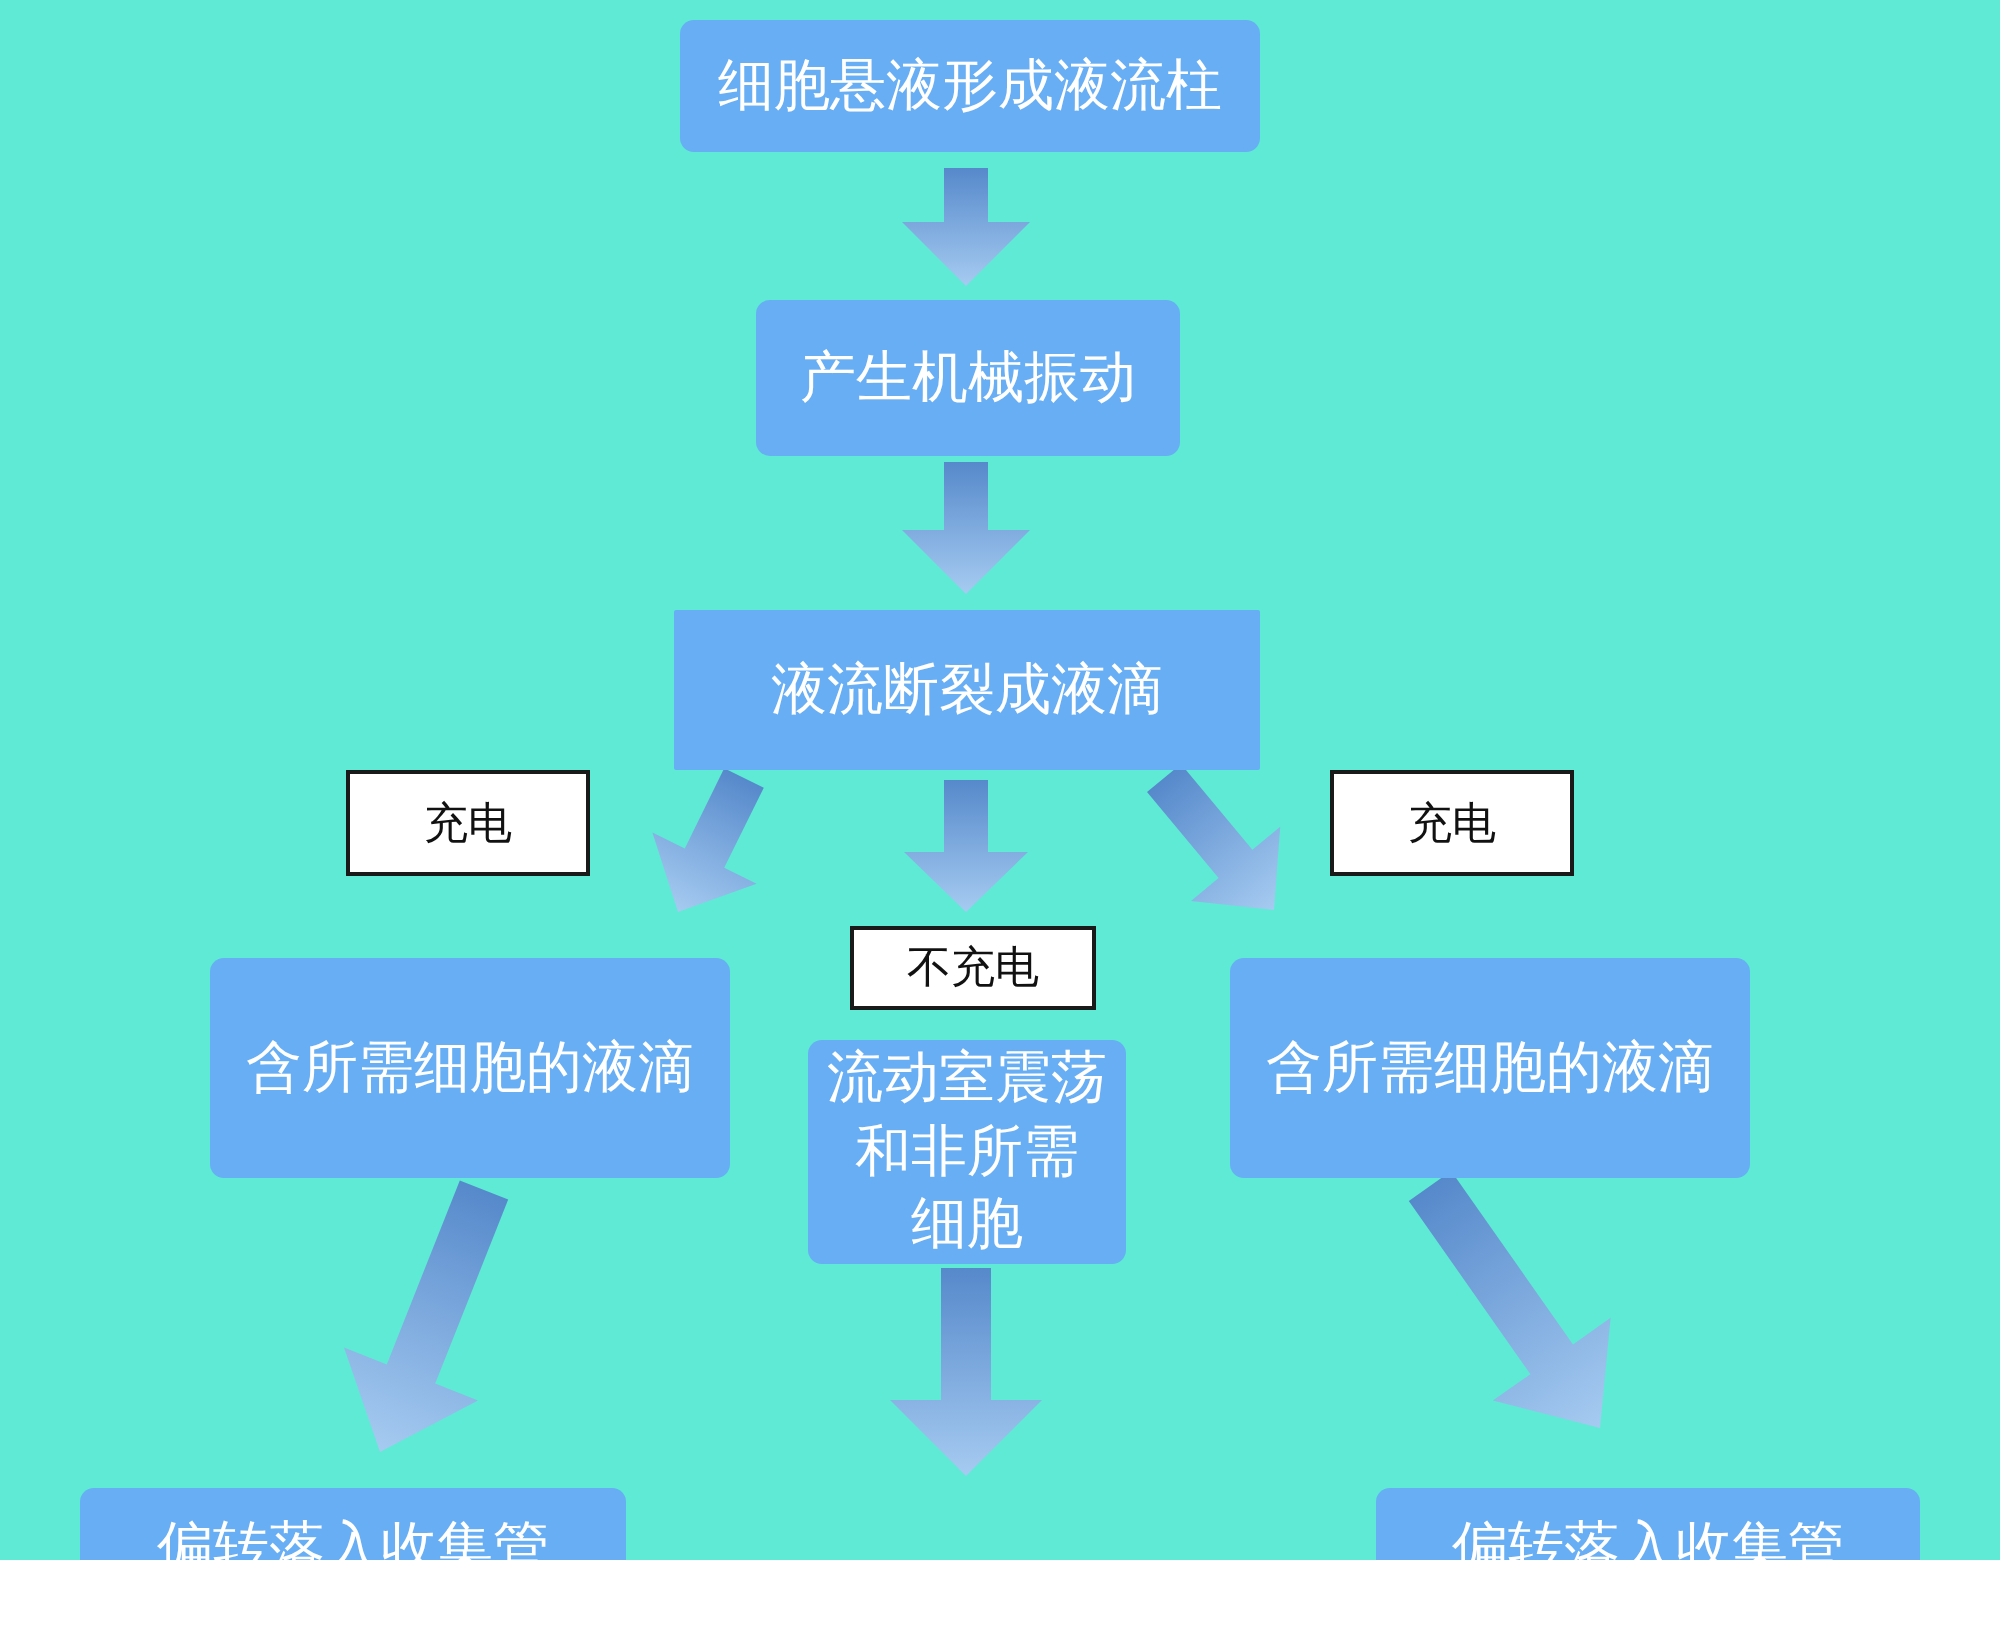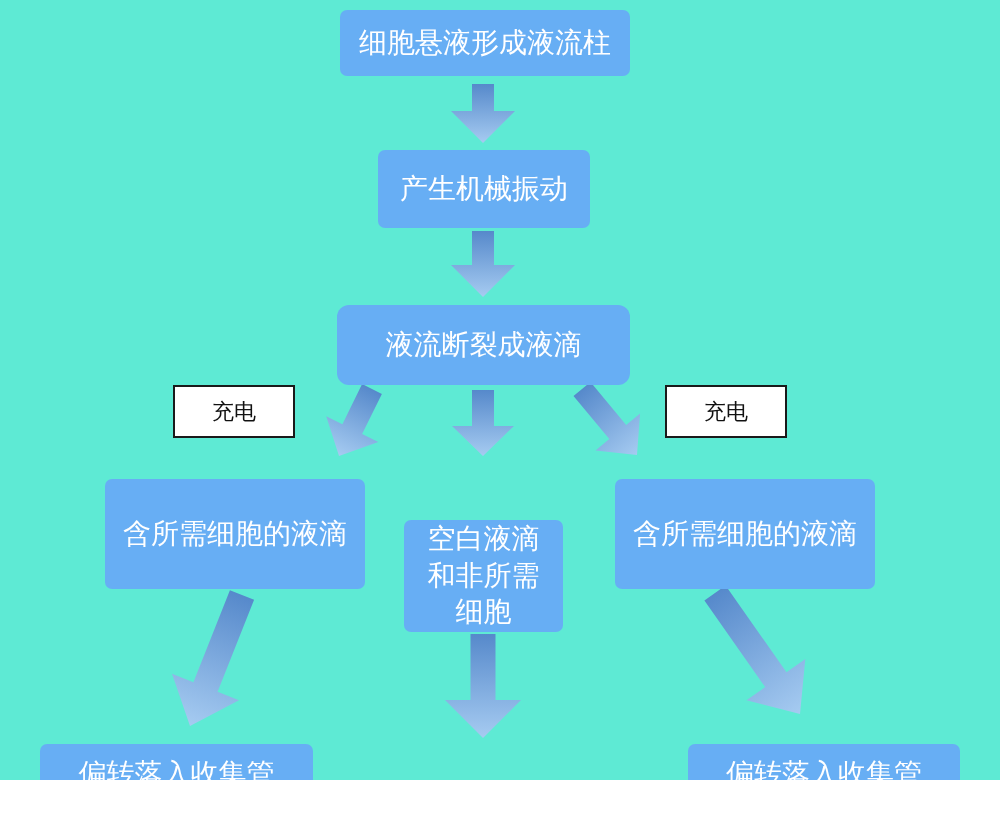--- a/index.html
+++ b/index.html
@@ -9,21 +9,21 @@
   }
   #arrow-layer{position:absolute;left:0;top:0;width:1000px;height:816px;}
   .node{
     position:absolute;background:#67AEF4;color:#ffffff;
     display:flex;align-items:center;justify-content:center;
     text-align:center;border-radius:7px;font-size:28px;
     white-space:pre-line;line-height:1.3;
   }
   .n-cell-suspension{left:340px;top:10px;width:290px;height:66px;}
   .n-flow-chamber{left:378px;top:150px;width:212px;height:78px;}
-  .n-breakup{left:337px;top:305px;width:293px;height:80px;border-radius:12px;}
+  .n-breakup{left:337px;top:305px;width:293px;height:80px;border-radius:1px;}
   .n-left-droplet{left:105px;top:479px;width:260px;height:110px;}
   .n-middle-droplet{left:404px;top:520px;width:159px;height:112px;}
   .n-right-droplet{left:615px;top:479px;width:260px;height:110px;}
   .n-bottom-left{left:40px;top:744px;width:273px;height:61px;}
   .n-waste{left:357px;top:746px;width:248px;height:60px;}
   .n-bottom-right{left:688px;top:744px;width:272px;height:61px;}
   .lbl{
     position:absolute;background:#ffffff;border:2px solid #1a1a1a;
     display:flex;align-items:center;justify-content:center;
     font-size:22px;color:#111111;box-sizing:border-box;
@@ -87,24 +87,25 @@
 
 
   <div class="node n-flow-chamber">产生机械振动</div>
 
   <div class="node n-breakup">液流断裂成液滴</div>
 
   <div class="lbl l-charge-left">充电</div>
 
   <div class="lbl l-charge-right">充电</div>
 
+  <div class="lbl l-no-charge">不充电</div>
 
   <div class="node n-left-droplet">含所需细胞的液滴</div>
 
-  <div class="node n-middle-droplet">空白液滴
+  <div class="node n-middle-droplet">流动室震荡
 和非所需
 细胞</div>
 
   <div class="node n-right-droplet">含所需细胞的液滴</div>
 
   <div class="node n-bottom-left">偏转落入收集管</div>
 
 
   <div class="node n-bottom-right">偏转落入收集管</div>
 

